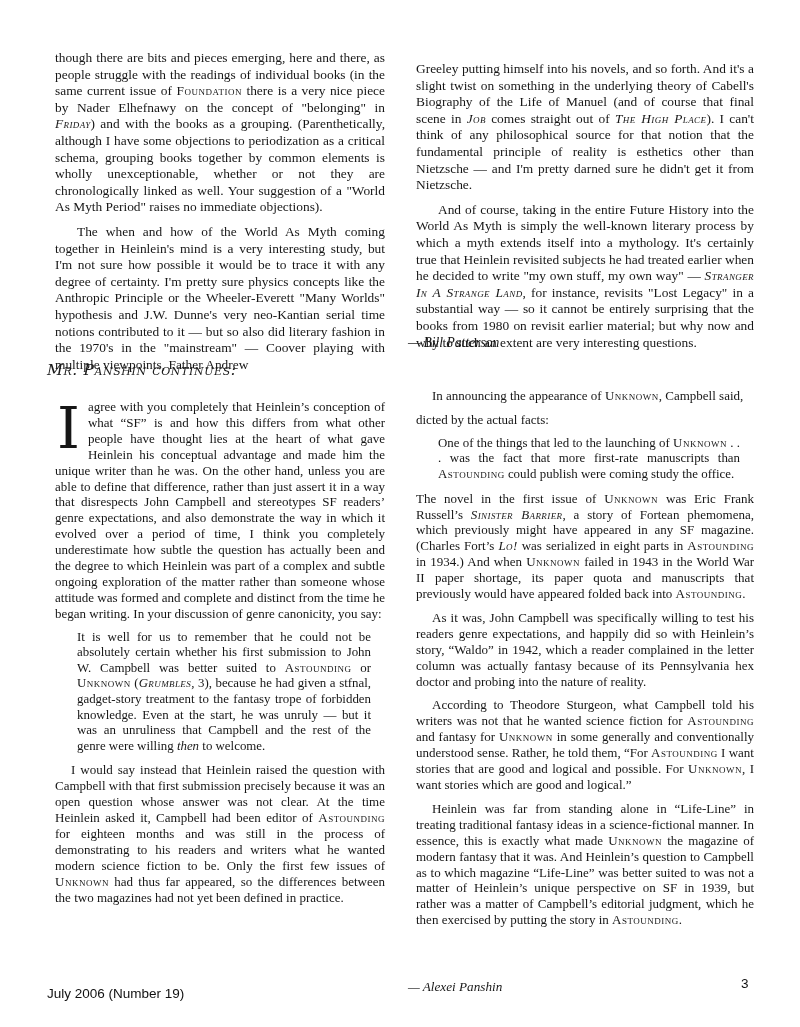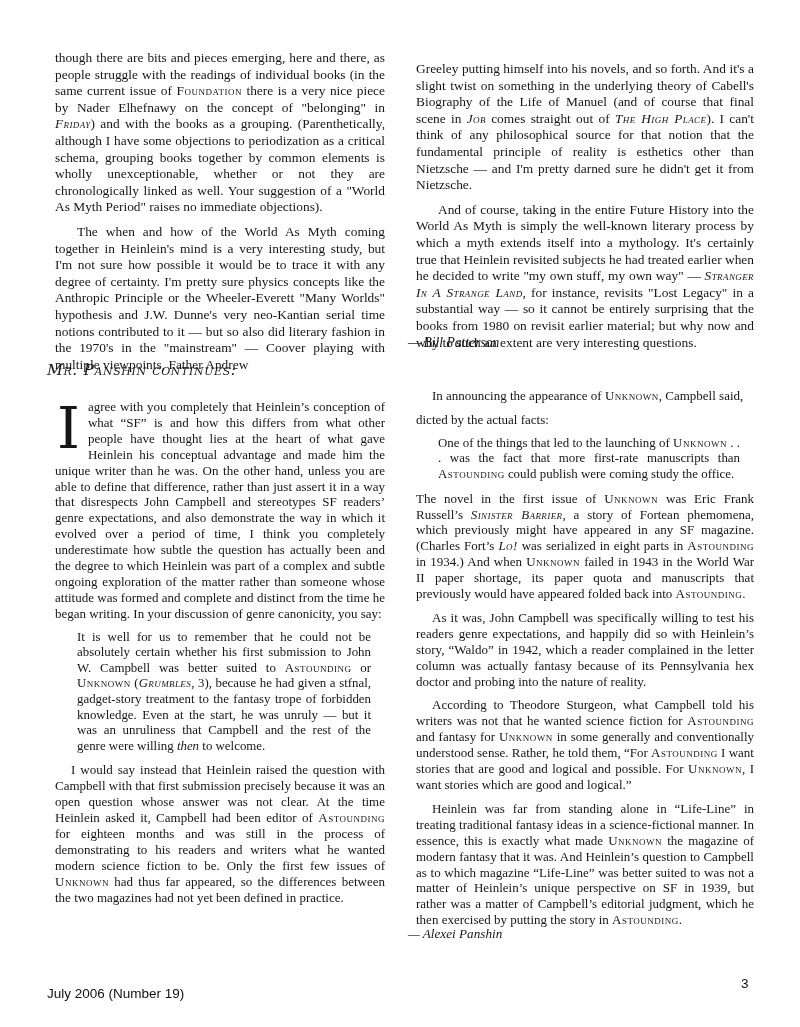--- a/index.html
+++ b/index.html
@@ -65,18 +65,18 @@
 
   <div class="col panshin" style="left:408px;top:380px;width:354px;">
       <p class="para indent"><span>In announcing the appearance of </span><span class="sc">Unknown</span><span>, Campbell said,</span></p>
       <p class="para"><span>dicted by the actual facts:</span></p>
       <p class="para quote"><span>One of the things that led to the launching of </span><span class="sc">Unknown</span><span> . . . was the fact that more first-rate manuscripts than </span><span class="sc">Astounding</span><span> could publish were coming study the office.</span></p>
       <p class="para"><span>The novel in the first issue of </span><span class="sc">Unknown</span><span> was Eric Frank Russell’s </span><span class="isc">Sinister Barrier</span><span>, a story of Fortean phemomena, which previously might have appeared in any SF magazine. (Charles Fort’s </span><span class="isc">Lo!</span><span> was serialized in eight parts in </span><span class="sc">Astounding</span><span> in 1934.) And when </span><span class="sc">Unknown</span><span> failed in 1943 in the World War II paper shortage, its paper quota and manuscripts that previously would have appeared folded back into </span><span class="sc">Astounding</span><span>.</span></p>
       <p class="para indent"><span>As it was, John Campbell was specifically willing to test his readers genre expectations, and happily did so with Heinlein’s story, “Waldo” in 1942, which a reader complained in the letter column was actually fantasy because of its Pennsylvania hex doctor and probing into the nature of reality.</span></p>
       <p class="para indent"><span>According to Theodore Sturgeon, what Campbell told his writers was not that he wanted science fiction for </span><span class="sc">Astounding</span><span> and fantasy for </span><span class="sc">Unknown</span><span> in some generally and conventionally understood sense. Rather, he told them, “For </span><span class="sc">Astounding</span><span> I want stories that are good and logical and possible. For </span><span class="sc">Unknown</span><span>, I want stories which are good and logical.”</span></p>
       <p class="para indent"><span>Heinlein was far from standing alone in “Life-Line” in treating traditional fantasy ideas in a science-fictional manner. In essence, this is exactly what made </span><span class="sc">Unknown</span><span> the magazine of modern fantasy that it was. And Heinlein’s question to Campbell as to which magazine “Life-Line” was better suited to was not a matter of Heinlein’s unique perspective on SF in 1939, but rather was a matter of Campbell’s editorial judgment, which he then exercised by putting the story in </span><span class="sc">Astounding</span><span>.</span></p>
     </div>
-  <span class="col signature sig-panshin" style="left:408px;top:915px;width:350px;margin-top:11px;">— Alexei Panshin</span>
+  <span class="col signature sig-panshin" style="left:408px;top:968px;width:350px;margin-top:11px;">— Alexei Panshin</span>
 
   <div class="footer-item" style="left:47px;top:986px;">July 2006 (Number 19)</div>
   <div class="footer-item" style="left:741px;top:976px;">3</div>
 
 </div>
 
 </body></html>

